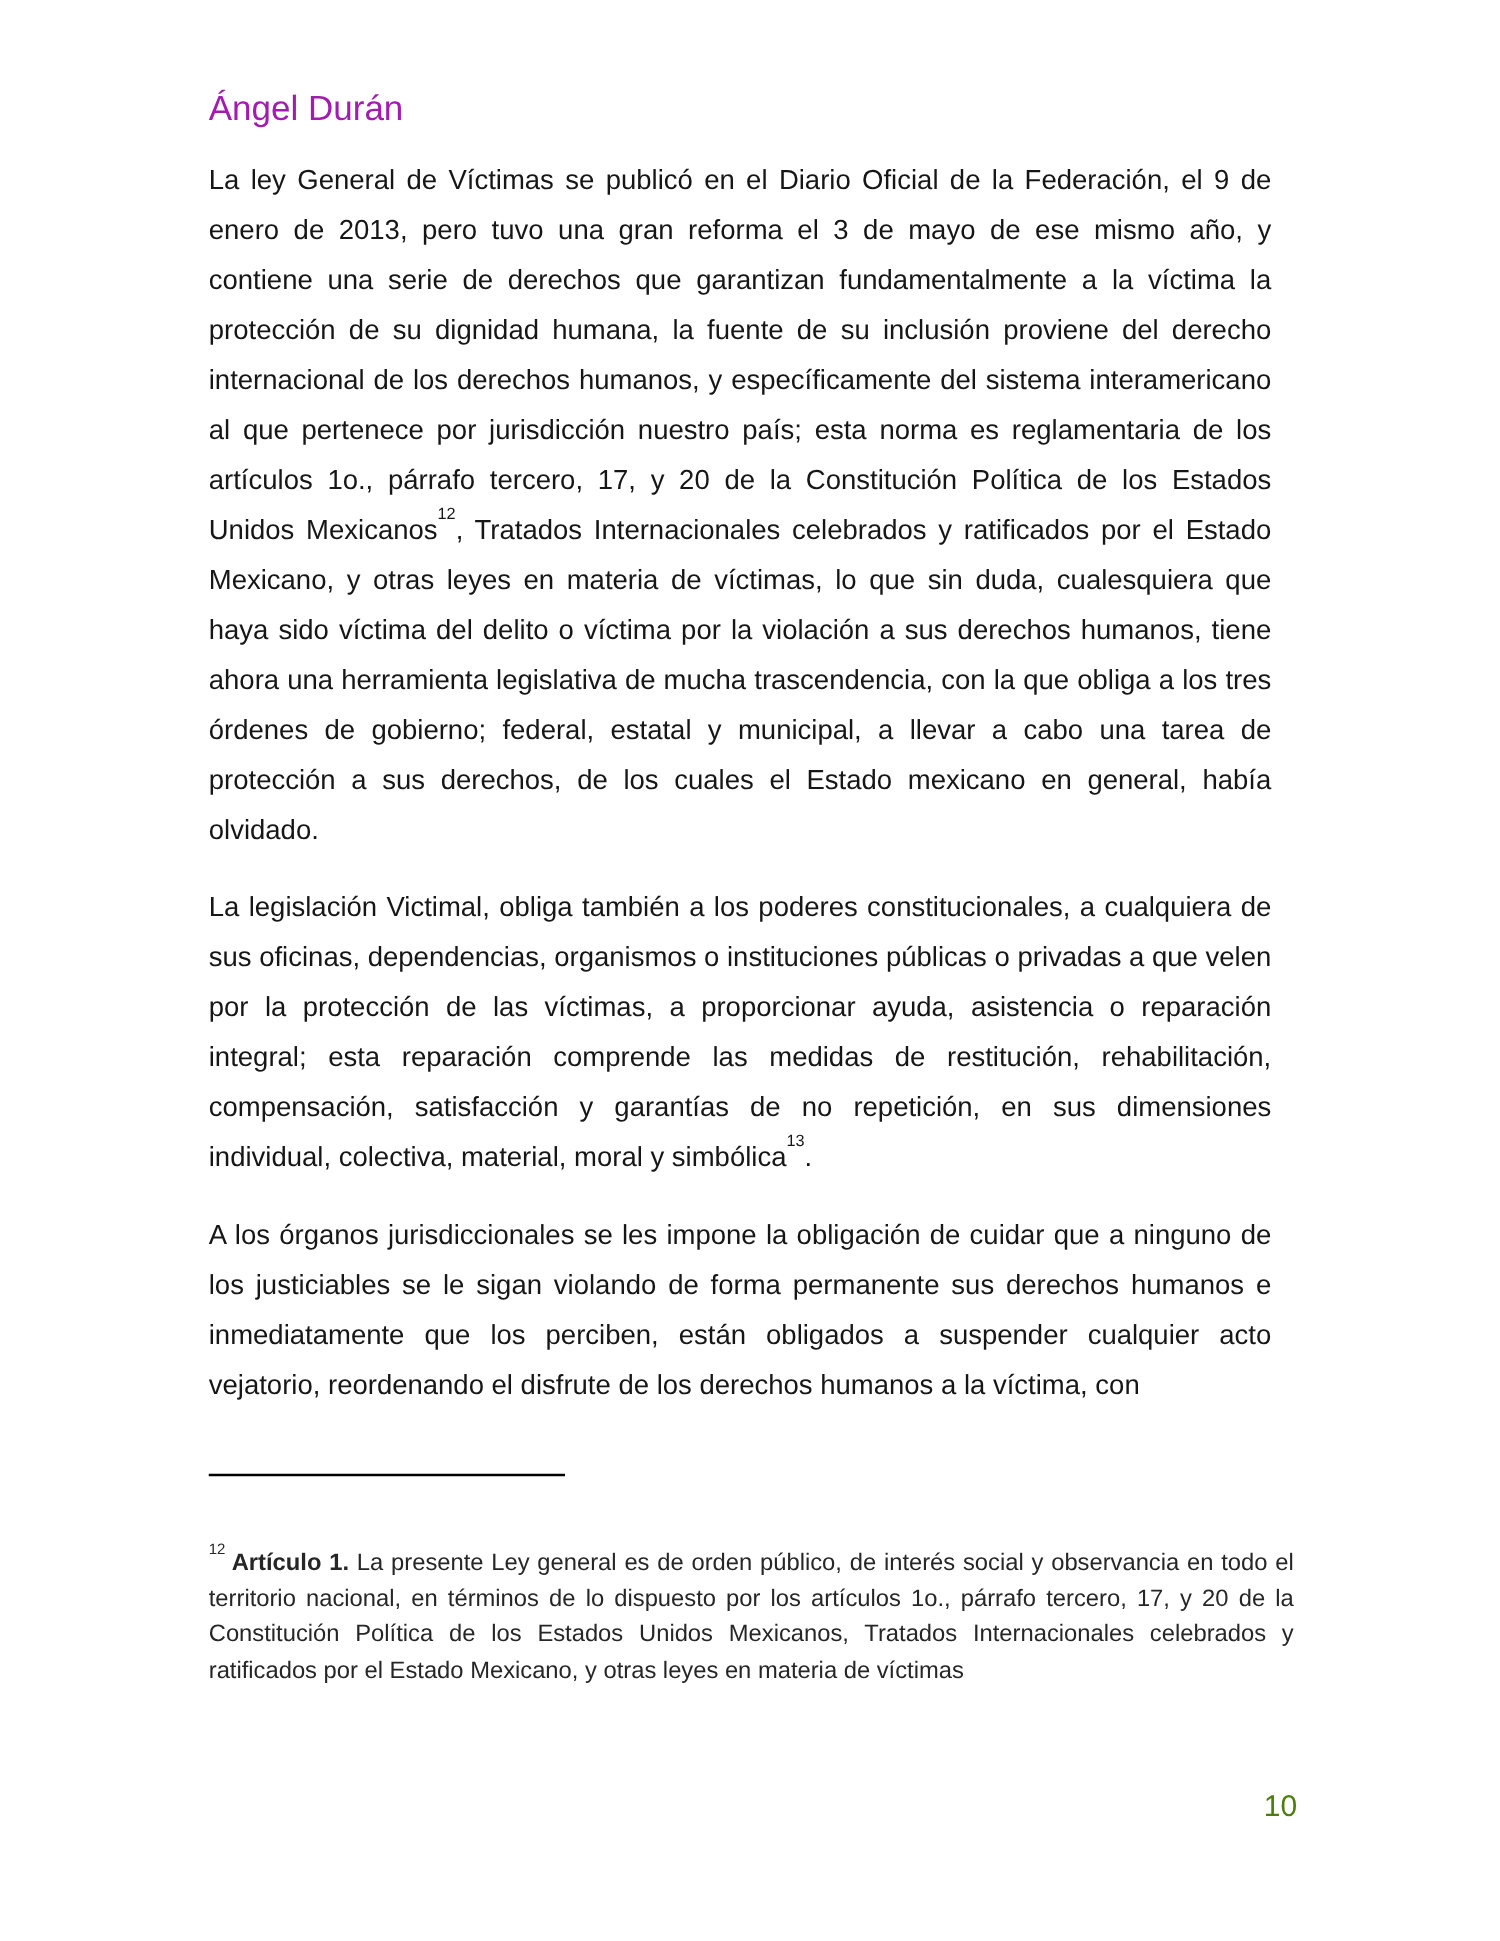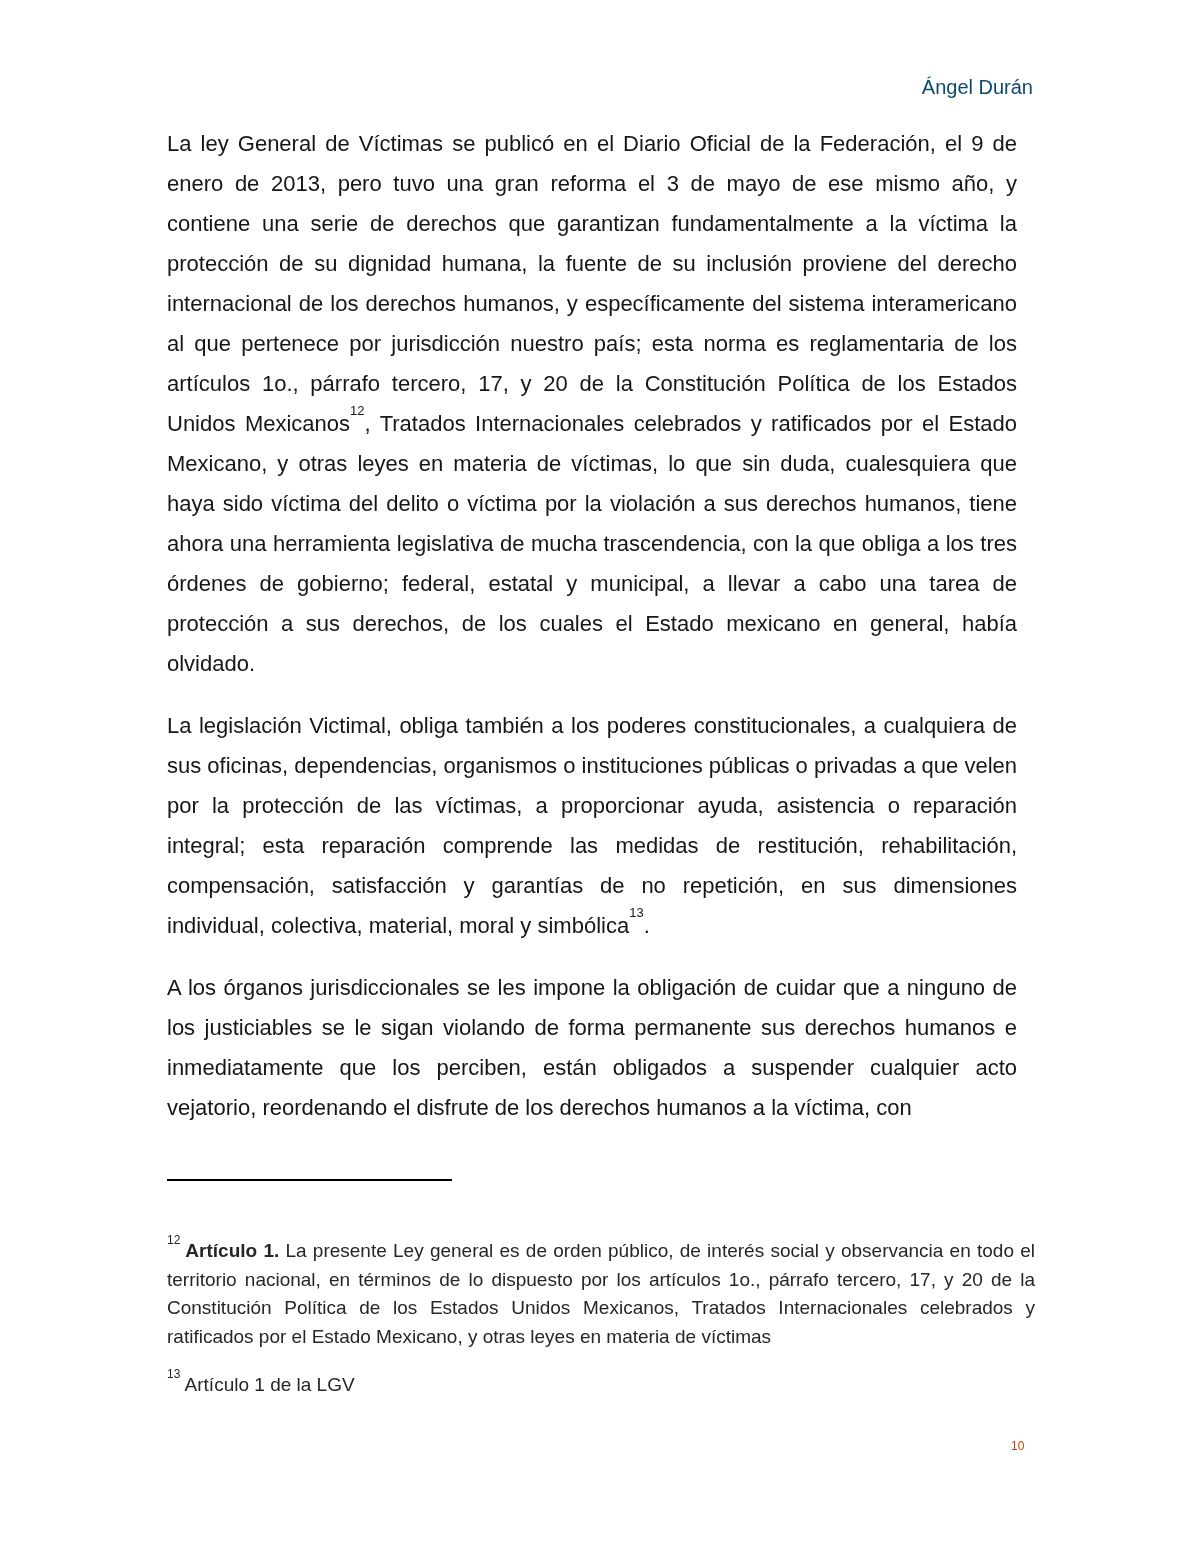--- a/index.html
+++ b/index.html
@@ -14,24 +14,24 @@
     background: #ffffff;
     overflow: hidden;
     font-family: "Liberation Sans", sans-serif;
     color: #1c1c1c;
   }
   .header-author {
     position: absolute;
     top: 72px;
     left: 167px;
     width: 866px;
-    text-align: right;
-    font-size: 20px;
+    text-align: left;
+    font-size: 28px;
     line-height: 30px;
-    color: #0c4a6e;
+    color: #a21caf;
   }
   .body-text {
     position: absolute;
     top: 124px;
     left: 167px;
     width: 866px;
     font-size: 22px;
     line-height: 40px;
     text-align: justify;
     color: #161616;
@@ -73,23 +73,23 @@
   }
   .fn-label {
     font-weight: bold;
     margin-left: 5px;
     margin-top: 15px;
   }
   .page-number {
     position: absolute;
     top: 1433px;
     left: 1011px;
-    font-size: 12px;
+    font-size: 24px;
     line-height: 26px;
-    color: #c2410c;
+    color: #4d7c0f;
   }
 </style>
 </head>
 <body>
 
 <div class="page">
 
   <div class="header-author">Ángel Durán</div>
 
   <div class="body-text">
@@ -99,17 +99,16 @@
     <p><span>La legislación Victimal, obliga también a los poderes constitucionales, a cualquiera de sus oficinas, dependencias, organismos o instituciones públicas o privadas a que velen por la protección de las víctimas, a proporcionar ayuda, asistencia o reparación integral; esta reparación comprende las medidas de restitución, rehabilitación, compensación, satisfacción y garantías de no repetición, en sus dimensiones individual, colectiva, material, moral y simbólica</span><sup class="body-ref">13</sup><span>.</span></p>
 
     <p><span>A los órganos jurisdiccionales se les impone la obligación de cuidar que a ninguno de los justiciables se le sigan violando de forma permanente sus derechos humanos e inmediatamente que los perciben, están obligados a suspender cualquier acto vejatorio, reordenando el disfrute de los derechos humanos a la víctima, con</span></p>
 
   </div>
 
   <div class="footnote-sep"></div>
 
   <div class="footnote footnote-12"><sup class="fn-ref">12</sup><span class="fn-label">Artículo 1.</span><span> La presente Ley general es de orden público, de interés social y observancia en todo el territorio nacional, en términos de lo dispuesto por los artículos 1o., párrafo tercero, 17, y 20 de la Constitución Política de los Estados Unidos Mexicanos, Tratados Internacionales celebrados y ratificados por el Estado Mexicano, y otras leyes en materia de víctimas</span></div>
 
-  <div class="footnote footnote-13"><sup class="fn-ref">13</sup><span> Artículo 1 de la LGV</span></div>
 
   <div class="page-number">10</div>
 
 </div>
 
 </body></html>

